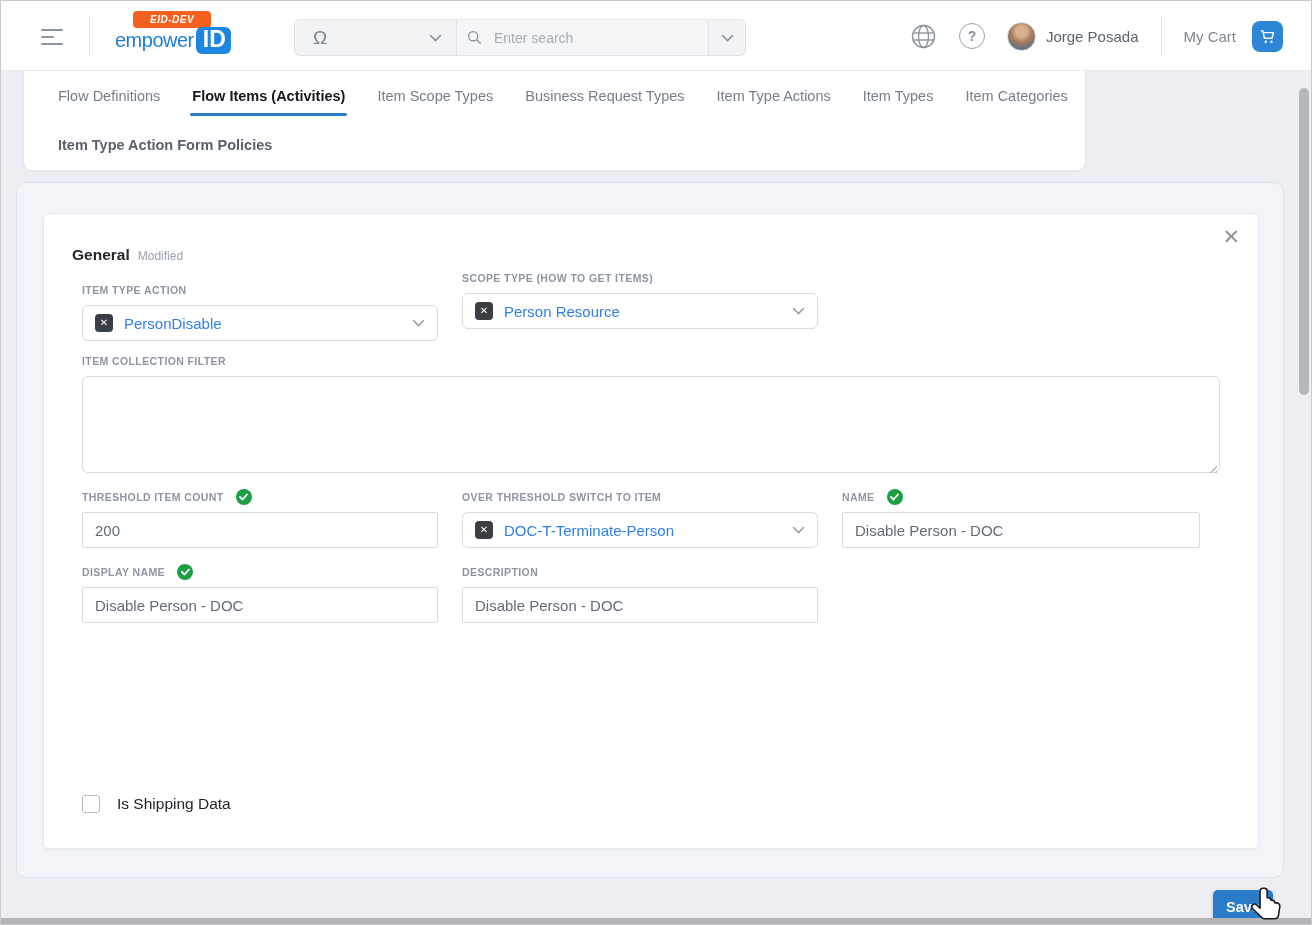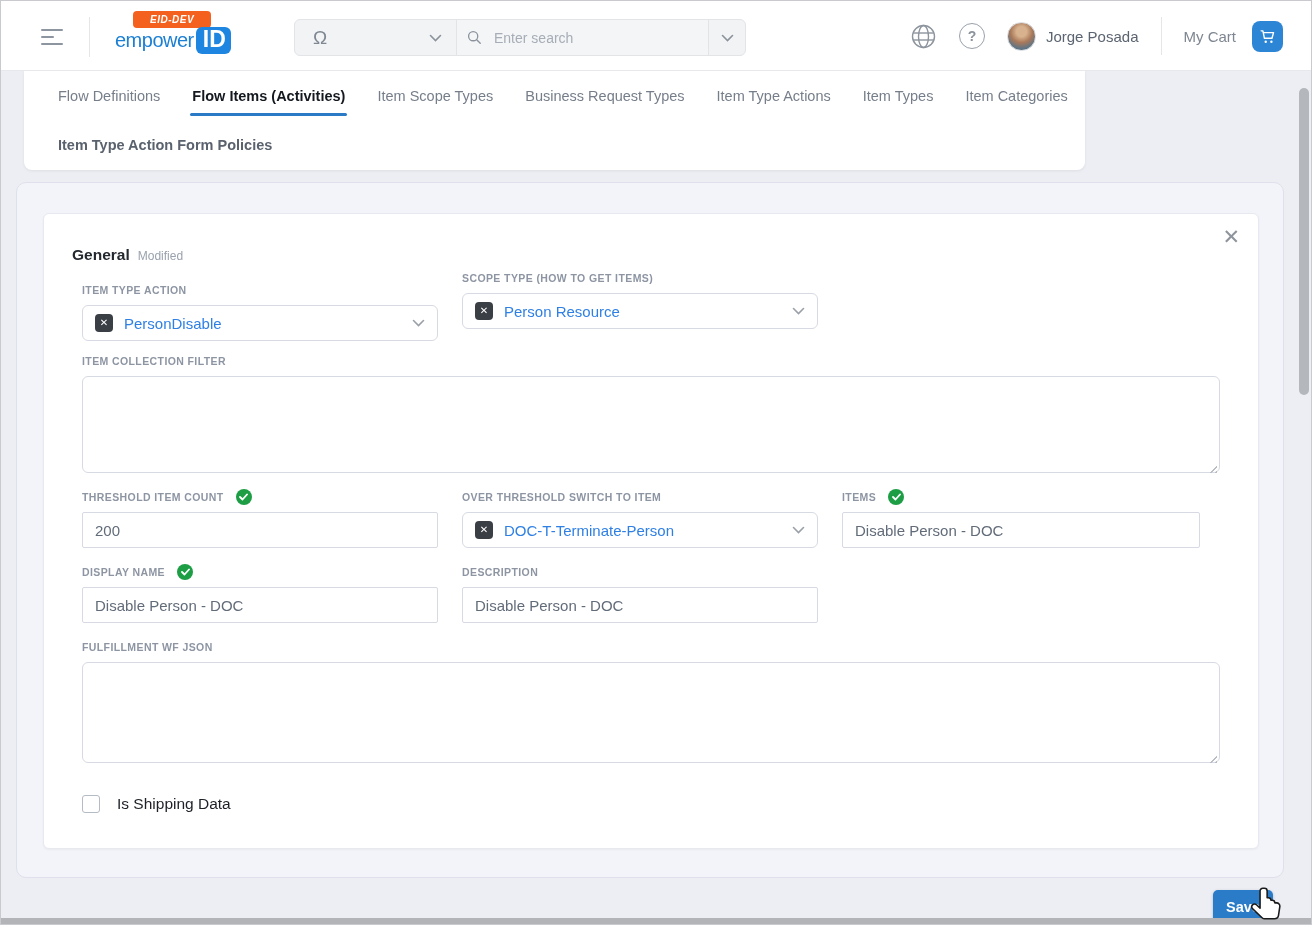--- a/index.html
+++ b/index.html
@@ -280,21 +280,21 @@
         <span class="chip-x">✕</span>
         <span class="dd-value">DOC-T-Terminate-Person</span>
         <svg width="13" height="8" viewBox="0 0 13 8">
             <polyline points="1.5,1.5 6.5,6.5 11.5,1.5" fill="none" stroke="#9aa0a8" stroke-width="1.6" stroke-linecap="round"></polyline>
           </svg>
       </div>
     </div>
 
     <div class="fgroup" style="left:798px; top:276px; width:358px;">
       <div class="flabel">
-        <span class="lbl">ITEMS</span>
+        <span class="lbl">NAME</span>
         <span class="check-badge">
             <svg width="9" height="8" viewBox="0 0 9 8">
               <polyline points="1,4 3.5,6.5 8,1.5" fill="none" stroke="#fff" stroke-width="1.8" stroke-linecap="round" stroke-linejoin="round"></polyline>
             </svg>
           </span>
       </div>
       <input class="tinput" value="Disable Person - DOC" style="">
     </div>
 
     <div class="fgroup" style="left:38px; top:351px; width:356px;">
@@ -309,29 +309,20 @@
       <input class="tinput" value="Disable Person - DOC" style="">
     </div>
 
     <div class="fgroup" style="left:418px; top:351px; width:356px;">
       <div class="flabel">
           <span class="lbl">DESCRIPTION</span>
         </div>
       <input class="tinput" value="Disable Person - DOC" style="">
     </div>
 
-    <div class="fgroup" style="left:38px; top:426px;">
-      <div class="flabel">
-          <span class="lbl">FULFILLMENT WF JSON</span>
-        </div>
-      <div class="ta-wrap">
-        <textarea class="tarea" style="height: 101px;"></textarea>
-        <div class="grip"></div>
-      </div>
-    </div>
 
     <div class="fgroup chk-row" style="left:38px; top:581px;">
       <input type="checkbox" class="chk" style="">
       <span class="chk-label">Is Shipping Data</span>
     </div>
   </div>
 </section>
 
 <button class="save-btn">Save</button>
 

